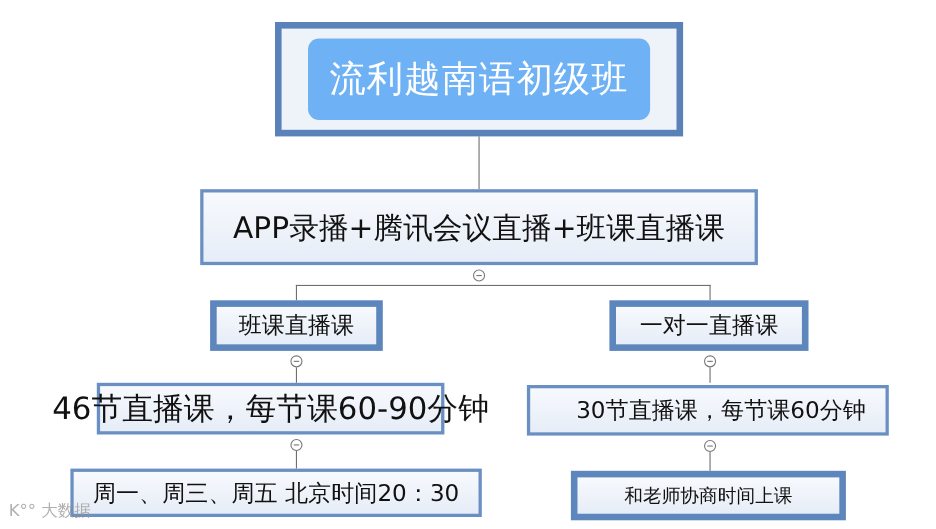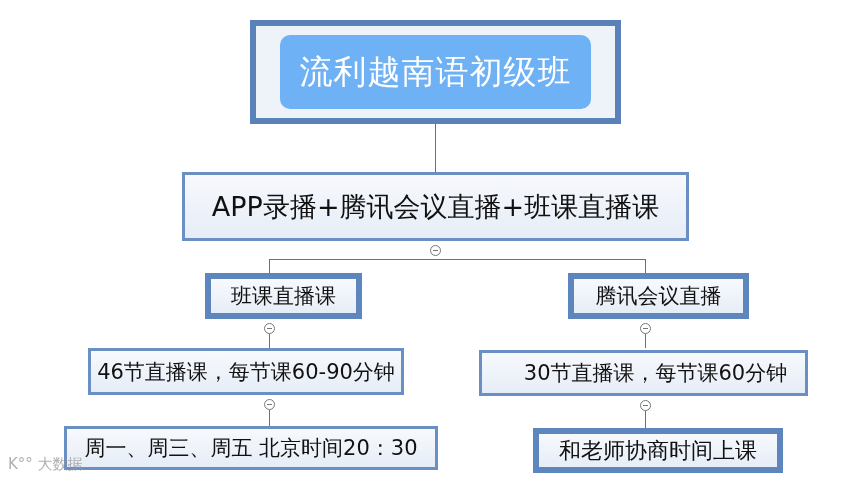--- a/index.html
+++ b/index.html
@@ -7,21 +7,21 @@
     width: 851px; height: 481px; position: relative; overflow: hidden;
     background: #ffffff;
     font-family: "DejaVu Sans", "Liberation Sans", sans-serif;
   }
   .node {
     position: absolute; box-sizing: border-box;
     display: flex; align-items: center; justify-content: center;
     color: #111111; white-space: nowrap;
     background: linear-gradient(#f7f9fd, #e6edf7);
   }
-  .thick { border: 6px solid #5d86bd; margin-left: 14px; }
+  .thick { border: 6px solid #5d86bd; }
   .thin  { border: 3px solid #6a8fc2; }
   .root {
     left: 250px; top: 20px; width: 371px; height: 104px;
     border: 6px solid #5a82b8; background: #eef3fa;
   }
   .root-inner {
     position: absolute; left: 24px; top: 9px; right: 24px; bottom: 9px;
     border-radius: 10px; background: #6fb1f5;
     display: flex; align-items: center; justify-content: center;
     color: #ffffff; font-size: 33px; letter-spacing: 1px;
@@ -56,39 +56,39 @@
 <div class="line" style="left:269px; top:259px; width:377px; height:1px;"></div>
 <div class="line" style="left:269px; top:259px; width:1px; height:14px;"></div>
 <div class="line" style="left:645px; top:259px; width:1px; height:14px;"></div>
 
 <div class="node thick" style="left:191px; top:273px; width:157px; height:46px; font-size:21px;">
   <span>班课直播课</span>
 </div>
 <div class="collapse" style="left:264px; top:323px;"></div>
 <div class="line" style="left:269px; top:334px; width:1px; height:14px;"></div>
 
-<div class="node thin" style="left:88px; top:348px; width:316px; height:47px; font-size:21px;">
+<div class="node thin" style="left:88px; top:348px; width:316px; height:47px; font-size:28px;">
   <span>46节直播课，每节课60-90分钟</span>
 </div>
 <div class="collapse" style="left:264px; top:399px;"></div>
 <div class="line" style="left:269px; top:410px; width:1px; height:16px;"></div>
 
 <div class="node thin" style="left:64px; top:426px; width:374px; height:44px; font-size:21px;">
   <span>周一、周三、周五 北京时间20：30</span>
 </div>
 
 <div class="node thick" style="left:554px; top:273px; width:181px; height:46px; font-size:21px;">
-  <span>腾讯会议直播</span>
+  <span>一对一直播课</span>
 </div>
 <div class="collapse" style="left:640px; top:323px;"></div>
 <div class="line" style="left:645px; top:334px; width:1px; height:14px;"></div>
 
 <div class="node thin" style="left:479px; top:350px; width:329px; height:46px; font-size:21px;padding-left:24px;">
   <span>30节直播课，每节课60分钟</span>
 </div>
 <div class="collapse" style="left:640px; top:400px;"></div>
 <div class="line" style="left:645px; top:411px; width:1px; height:17px;"></div>
 
-<div class="node thick" style="left:519px; top:428px; width:250px; height:45px; font-size:22px;">
+<div class="node thick" style="left:519px; top:428px; width:250px; height:45px; font-size:17px;">
   <span>和老师协商时间上课</span>
 </div>
 
 <div class="watermark">K°° 大数据</div>
 
 </body></html>

